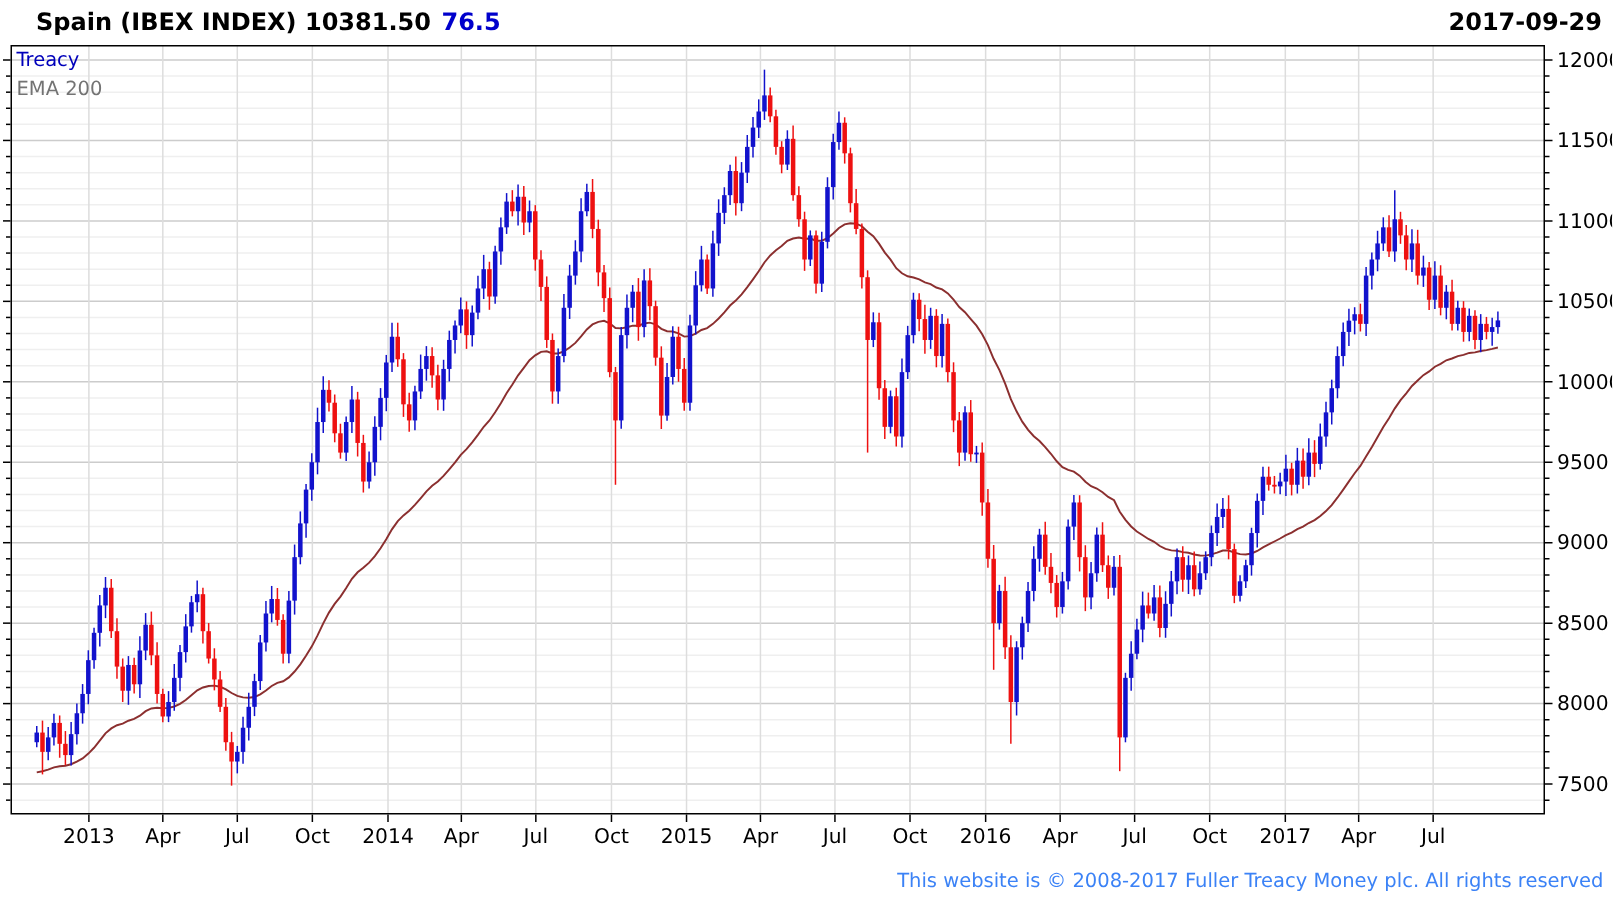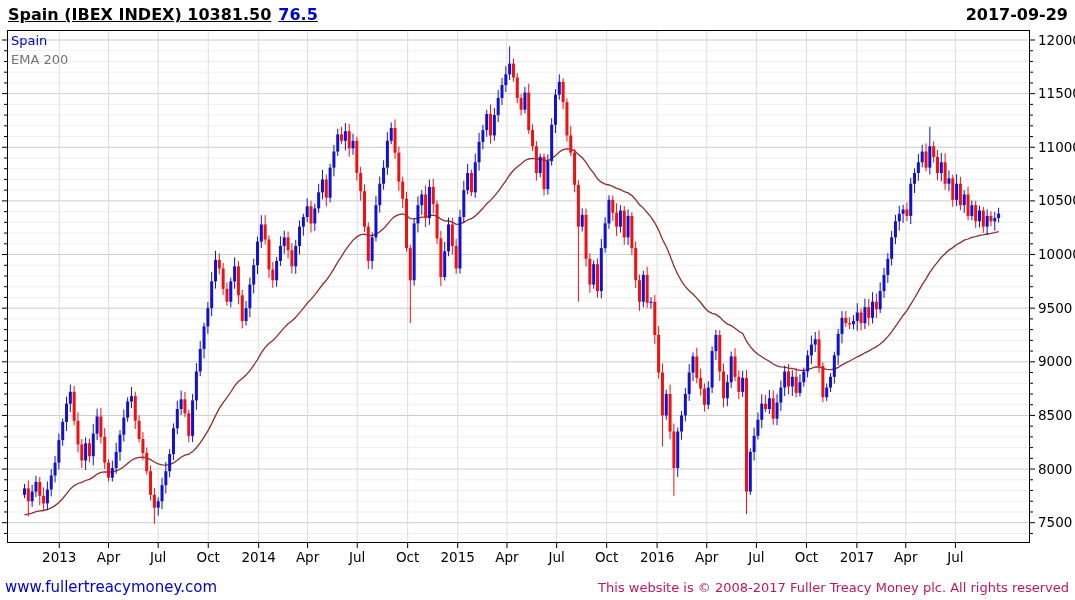--- a/index.html
+++ b/index.html
@@ -1,25 +1,25 @@
 <!DOCTYPE html>
 <html><head>
 <meta charset="utf-8">
 <style>
   html,body{margin:0;padding:0;background:#fff;}
   .page{position:relative;width:1075px;height:600px;background:#ffffff;overflow:hidden;
         font-family:"DejaVu Sans","Liberation Sans",sans-serif;color:#000;}
-  .hdr-title{position:absolute;left:8px;top:5px;font-size:16px;font-weight:bold;white-space:nowrap;text-decoration:underline;}
+  .hdr-title{position:absolute;left:24px;top:5px;font-size:16px;font-weight:bold;white-space:nowrap;}
   .hdr-change{color:#0000cc;margin-left:7px;font-weight:bold;}
   .hdr-date{position:absolute;right:7px;top:5px;font-size:16px;font-weight:bold;margin-left:38px;}
   .legend-weekly{position:absolute;left:11px;top:33px;font-size:13px;color:#0000bb;}
   .legend-ema{position:absolute;left:11px;top:52px;font-size:13px;color:#737373;}
   .chart-svg{position:absolute;left:0;top:0;}
   .ftr-link{position:absolute;left:5px;top:578px;font-size:15px;color:#0000cc;text-decoration:none;}
-  .ftr-copy{position:absolute;right:6px;top:580px;font-size:13px;color:#be185d;white-space:nowrap;}
+  .ftr-copy{position:absolute;right:6px;top:580px;font-size:13px;color:#3b82f6;white-space:nowrap;}
 </style>
 </head>
 <body>
 
 <div class="page">
 
   <div class="hdr-title">
     <span>Spain (IBEX INDEX) 10381.50</span><span class="hdr-change">76.5</span>
   </div>
   <div class="hdr-date">2017-09-29</div>
@@ -754,18 +754,17 @@
         <text x="806.454" y="562" fill="#000" text-anchor="middle">Oct</text>
         <line x1="856.878" x2="856.878" y1="543" y2="548" stroke="#000"></line>
         <text x="856.878" y="562" fill="#000" text-anchor="middle">2017</text>
         <line x1="905.7739999999999" x2="905.7739999999999" y1="543" y2="548" stroke="#000"></line>
         <text x="905.7739999999999" y="562" fill="#000" text-anchor="middle">Apr</text>
         <line x1="955.434" x2="955.434" y1="543" y2="548" stroke="#000"></line>
         <text x="955.434" y="562" fill="#000" text-anchor="middle">Jul</text>
       </g>
     </svg>
 
-  <div class="legend-weekly">Spain</div>
+  <div class="legend-weekly">Treacy</div>
   <div class="legend-ema">EMA 200</div>
 
-  <a class="ftr-link" href="#">www.fullertreacymoney.com</a>
   <div class="ftr-copy">This website is © 2008-2017 Fuller Treacy Money plc. All rights reserved</div>
 </div>
 
 </body></html>

